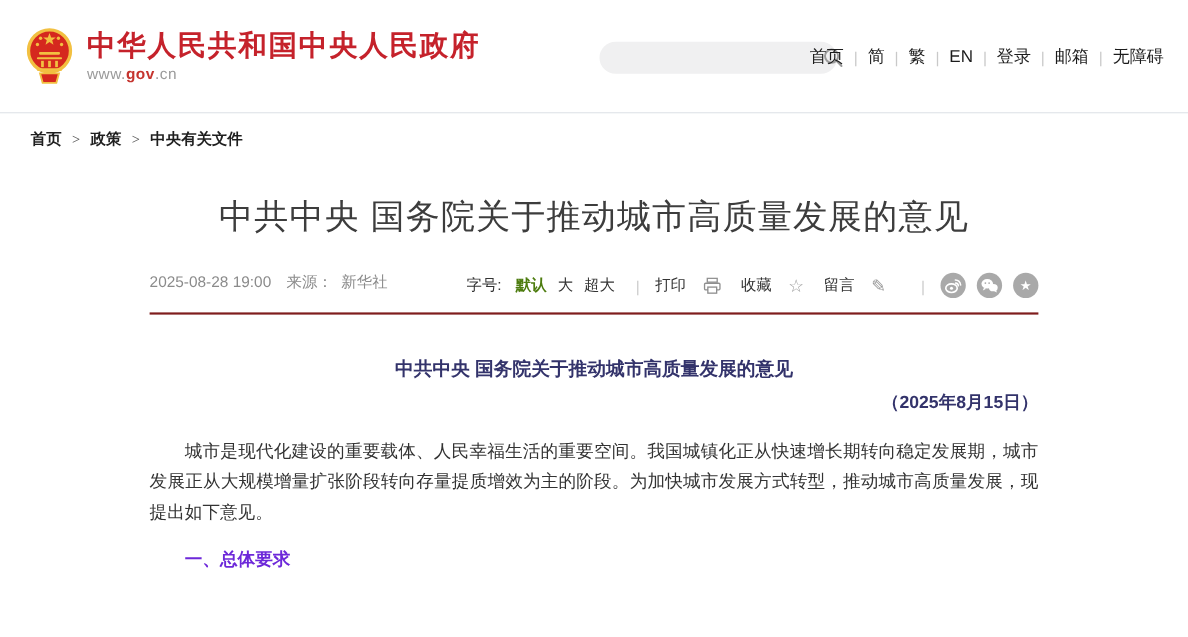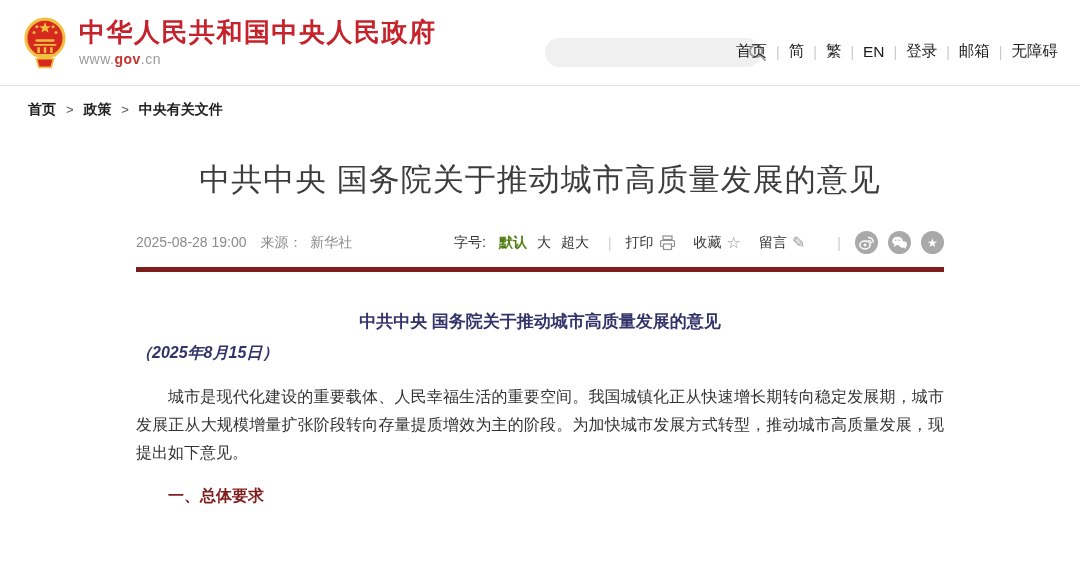--- a/index.html
+++ b/index.html
@@ -1,72 +1,72 @@
 <!DOCTYPE html>
 <html><head>
 <meta charset="utf-8">
 <style>
   * { margin:0; padding:0; box-sizing:border-box; }
   html,body { width:1080px; height:579px; overflow:hidden; background:#fff;
     font-family:"Liberation Sans","DejaVu Sans",sans-serif; }
 
   
-  .header { position:relative; height:86px; border-bottom:1px solid #dfe3e8;
+  .header { position:relative; height:103px; border-bottom:1px solid #dfe3e8;
     display:flex; align-items:center; padding:0 24px; }
   .logo-link { display:flex; align-items:center; text-decoration:none; cursor:pointer; }
   .emblem { width:42px; height:56px; margin-right:13px; flex:0 0 auto; }
   .site-title { color:#c5222b; font-size:26px; font-weight:bold; letter-spacing:1.5px; line-height:1.15; }
   .site-url { font-size:14px; color:#9a9a9a; margin-top:3px; letter-spacing:0.5px; }
   .site-url .gov { color:#c5342e; font-weight:bold; }
   .search-box { position:absolute; left:545px; top:38px; width:216px; height:29px;
     background:#f0f0f1; border-radius:15px; display:flex; align-items:center; }
   .search-input { flex:1; height:100%; border:none; outline:none; background:transparent;
     padding:0 6px 0 16px; font-size:14px; color:#333; }
   .search-btn { width:30px; height:29px; border:none; background:transparent; cursor:pointer;
     display:flex; align-items:center; justify-content:center; padding-right:10px; }
   .top-nav { position:absolute; right:22px; top:0; height:103px; display:flex;
     align-items:center; font-size:15.5px; color:#1c1c1c; }
   .top-nav a { color:#1c1c1c; text-decoration:none; cursor:pointer; white-space:nowrap; }
   .nav-sep { color:#c9c9c9; margin:0 9px; font-size:14px; }
 
   
-  .breadcrumb { padding:15px 28px 10px; font-size:14px; font-weight:bold; color:#1f1f1f; }
+  .breadcrumb { padding:15px 28px 10px; font-size:14px; font-weight:bold; color:#1f1f1f;font-family:Liberation Serif, serif; }
   .breadcrumb a { color:#1f1f1f; text-decoration:none; cursor:pointer; }
   .crumb-sep { color:#555; font-weight:normal; margin:0 6px; font-size:13px; }
 
   
   .article { width:808px; margin:0 auto; }
   .article-title { text-align:center; font-size:31px; font-weight:500; color:#3d3d3d;
     letter-spacing:1px; margin:30px 0 30px; }
-  .meta-row { display:flex; align-items:center; font-size:14px; color:#8b8b8b;
-    padding-bottom:13px; border-bottom:5px solid #7f1d1d; }
+  .meta-row { display:flex; align-items:flex-start; font-size:14px; color:#8b8b8b;
+    padding-bottom:13px; border-bottom:2px solid #7f1d1d; }
   .meta-left { white-space:nowrap; }
   .meta-right { margin-left:auto; display:flex; align-items:center; color:#333; }
   .fs-label { color:#333; margin-right:8px; }
   .fs-opt { cursor:pointer; margin:0 5px; color:#333; }
   .fs-opt.active { color:#4d7c0f; font-weight:bold; }
   .v-sep { color:#ccc; margin:0 14px; }
-  .action { display:flex; align-items:center; cursor:pointer; color:#333; margin-right:18px; }
+  .action { display:flex; align-items:center; cursor:pointer; color:#333; margin-right:18px;gap:10px; }
   .action:last-of-type { margin-right:0; }
   .action .glyph { color:#9a9a9a; font-size:16px; margin-left:5px; }
   .action svg { margin-left:5px; }
   .share-group { display:flex; align-items:center; gap:10px; }
   .share-circle { width:23px; height:23px; border-radius:50%; background:#a9a9a9;
     display:flex; align-items:center; justify-content:center; cursor:pointer;
     color:#fff; font-size:12px; line-height:1; }
 
   
   .content { font-size:16px; line-height:28px; color:#333; text-align:justify; margin-top:36px; }
   .dateline { text-indent:1.4em; }
   .doc-title { text-align:center; text-indent:0; font-weight:bold; color:#33336b;
     font-size:17px; margin-top:27px; }
-  .doc-date { text-align:left; text-indent:0; font-weight:bold; color:#33336b;
-    font-size:16px; margin-top:3px;font-style:italic; }
+  .doc-date { text-align:right; text-indent:0; font-weight:bold; color:#33336b;
+    font-size:16px; margin-top:3px; }
   .para { text-indent:2em; margin-top:16px; }
-  .section-heading { font-weight:bold; text-indent:2em; margin-top:15px; color:#7f1d1d; }
+  .section-heading { font-weight:bold; text-indent:2em; margin-top:15px; color:#6d28d9; }
 </style>
 </head>
 <body>
 
 <div class="header">
   <a class="logo-link">
     <svg class="emblem" viewBox="0 0 44 58">
       <circle cx="22" cy="24" r="20" fill="#d5281e" stroke="#f2c041" stroke-width="3.2"></circle>
       <polygon points="22,7 23.6,11.4 28,11.4 24.6,14 25.8,18.2 22,15.6 18.2,18.2 19.4,14 16,11.4 20.4,11.4" fill="#f2c041"></polygon>
       <circle cx="13.5" cy="12" r="1.6" fill="#f2c041"></circle>

